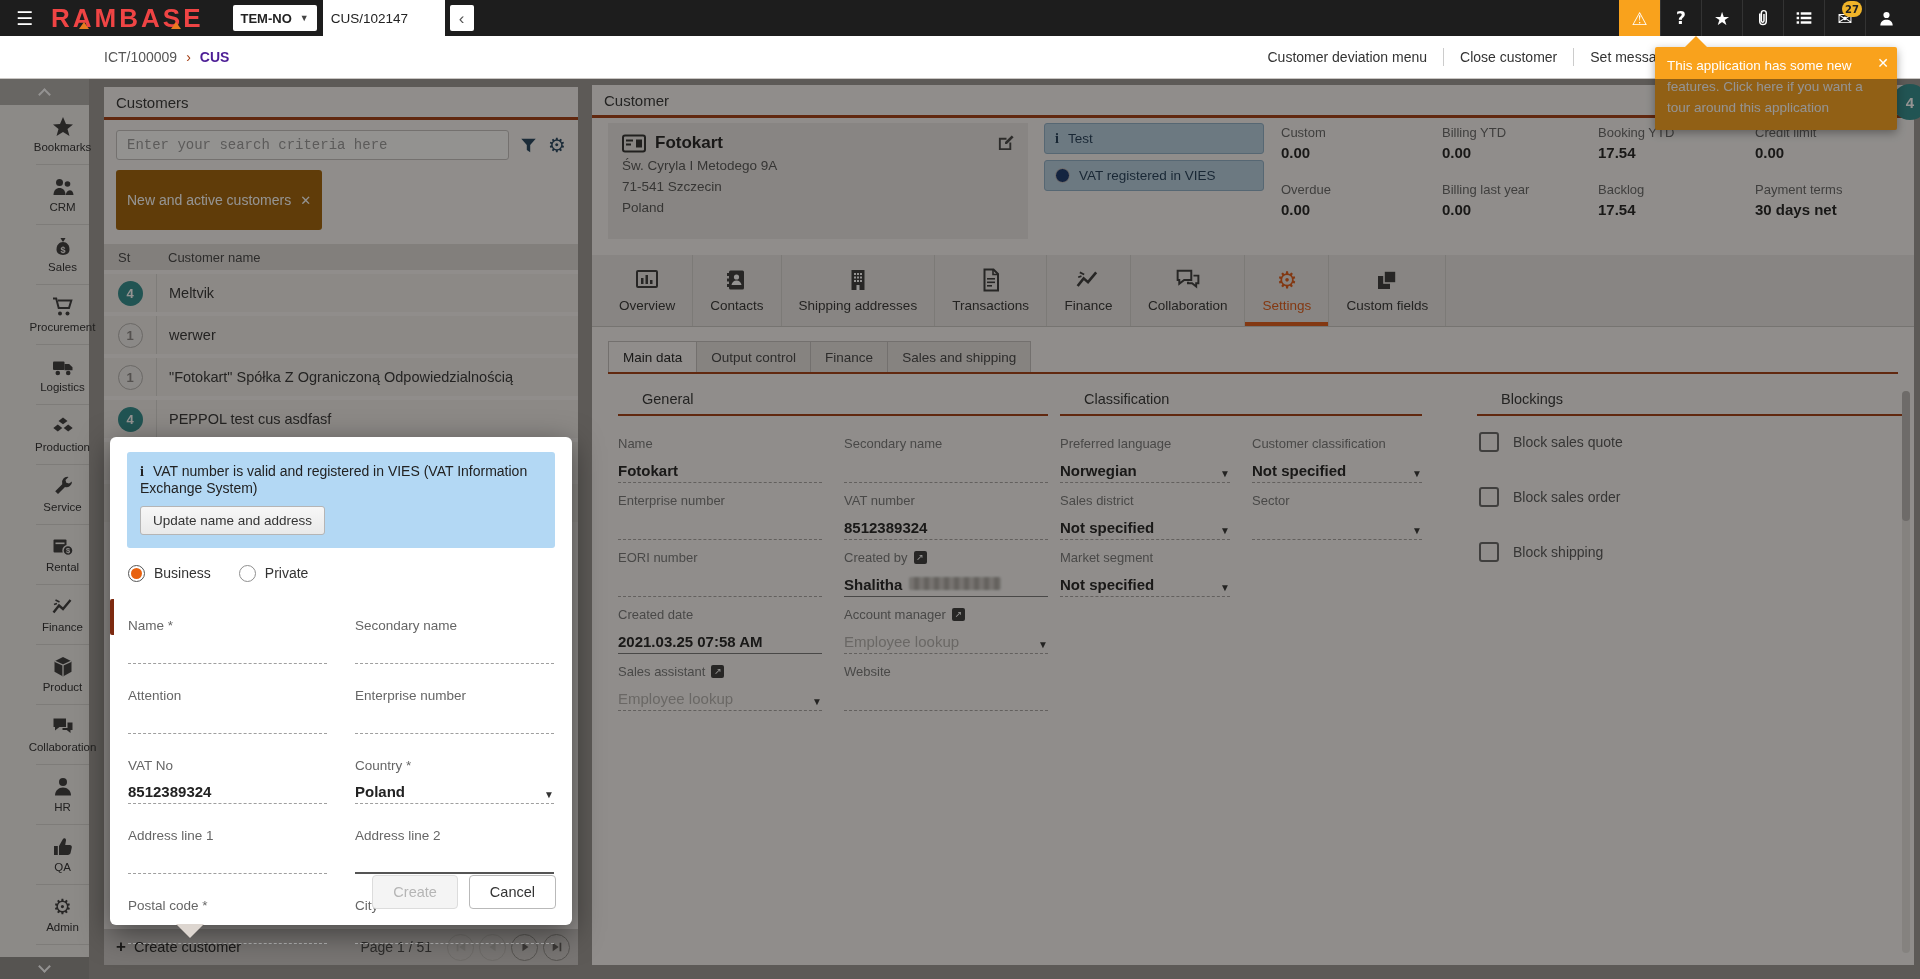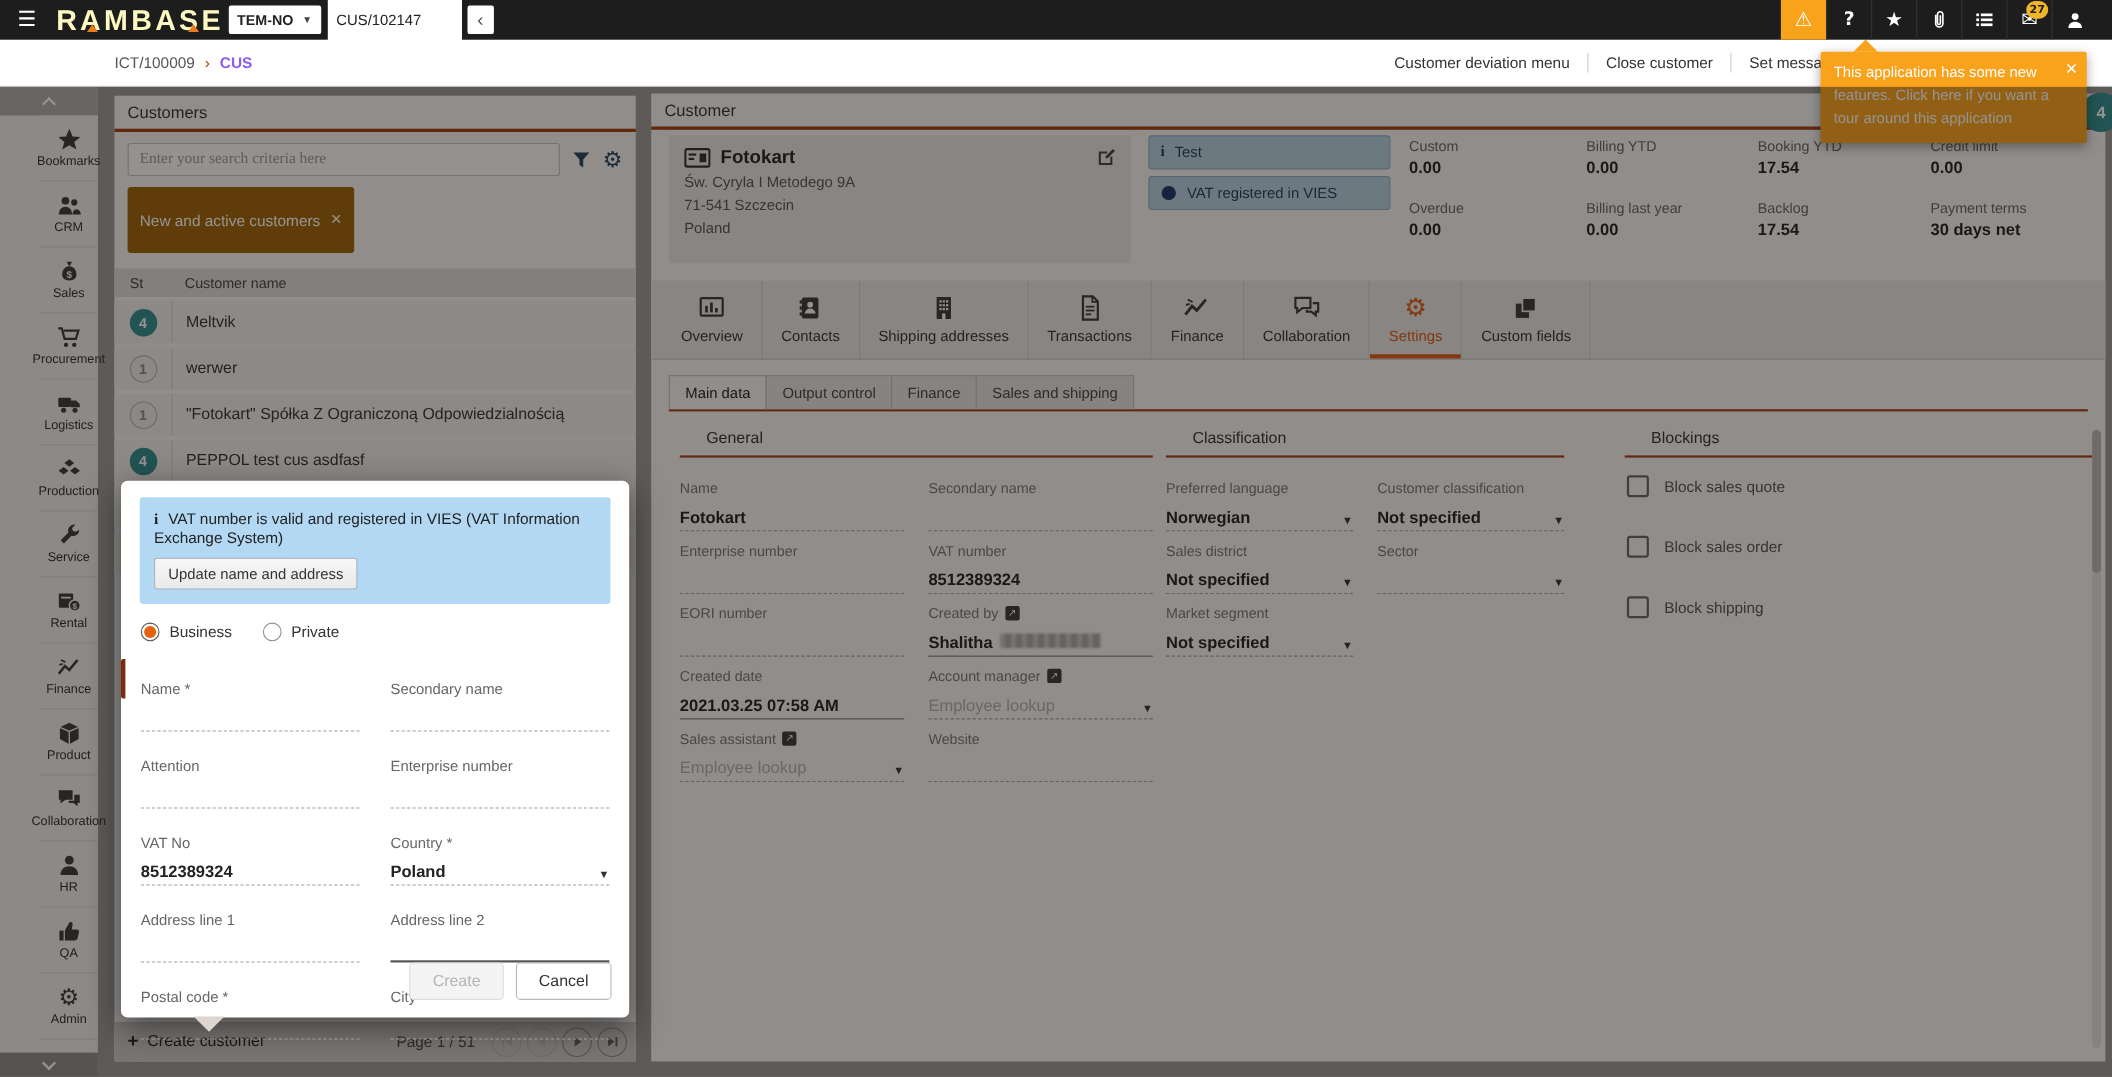--- a/index.html
+++ b/index.html
@@ -2,38 +2,38 @@
 <html><head>
 <meta charset="utf-8">
 <style>
   * { margin:0; padding:0; box-sizing:border-box; }
   html,body { width:1920px; height:979px; overflow:hidden; }
   body { font-family:"Liberation Sans","DejaVu Sans",sans-serif; background:#9b9894; position:relative; }
 
   
   .topbar { position:absolute; left:0; top:0; width:1920px; height:36px; background:#1d1d1d; display:flex; align-items:center; z-index:200; }
   .hamburger { color:#fff; font-size:19px; padding:0 14px 0 16px; cursor:pointer; font-family:"DejaVu Sans",sans-serif; }
-  .brand { position:relative; color:#fef9c3; font-weight:800; font-size:26px; letter-spacing:3px; padding:0 4px 0 4px; font-style:normal; }
+  .brand { position:relative; color:#ef4444; font-weight:800; font-size:26px; letter-spacing:3px; padding:0 29px 0 4px; font-style:normal; }
   .brand .tri { position:absolute; width:0; height:0; border-left:5px solid transparent; border-right:5px solid transparent; border-bottom:7px solid #e87b1e; bottom:5px; }
   .brand .tri.t1 { left:32px; } .brand .tri.t2 { left:124px; }
   .modbox { background:#fff; border-radius:2px; height:26px; display:flex; align-items:center; gap:8px; padding:0 8px; margin-right:6px; font-size:13px; font-weight:bold; color:#222; }
   .modbox .car { font-size:9px; color:#444; }
   .cmdinput { width:122px; height:42px; border:none; border-radius:2px; padding:0 8px; font-size:13.5px; color:#222; font-family:inherit; }
   .backbtn { width:24px; height:26px; background:#fff; border-radius:2px; margin-left:5px; display:flex; align-items:center; justify-content:center; color:#555; font-size:17px; line-height:1; }
   .top-icons { margin-left:auto; display:flex; height:36px; padding-right:14px; }
   .tibtn { width:41px; height:36px; display:flex; align-items:center; justify-content:center; border-left:1px solid #333; position:relative; color:#fff; font-size:18px; cursor:pointer; font-family:"DejaVu Sans",sans-serif; }
   .tibtn.warn { background:#f9a21c; border-left:none; }
   .tibtn.q { font-weight:bold; font-size:17px; }
   .badge27 { position:absolute; top:1px; right:3px; min-width:17px; height:16px; background:#f0b429; border-radius:9px; color:#222; font-size:10px; font-weight:bold; display:flex; align-items:center; justify-content:center; padding:0 3px; }
 
   
   .subbar { position:absolute; left:0; top:36px; width:1920px; height:43px; background:#fff; border-bottom:1px solid #c9c6c3; display:flex; align-items:center; z-index:30; }
   .bc { padding-left:104px; font-size:14px; color:#555; display:flex; gap:9px; align-items:center; }
   .bc .sep { color:#a33d12; font-size:14px; }
-  .bc .cur { color:#8b5cf6; font-weight:bold; }
+  .bc .cur { color:#4c1d95; font-weight:bold; }
   .sub-actions { margin-left:auto; padding-right:232px; display:flex; align-items:center; font-size:14px; color:#333; }
   .sub-actions .lnk { padding:0 16px; cursor:pointer; white-space:nowrap; }
   .sub-actions .vsep { width:1px; height:18px; background:#ccc; }
 
   
   .sidebar { position:absolute; left:0; top:79px; width:89px; height:900px; background:#f0eeec; }
   .side-strip { height:26px; background:#b0adaa; display:flex; align-items:center; justify-content:center; cursor:pointer; }
   .side-strip.bottom { position:absolute; bottom:0; left:0; right:0; height:22px; background:#8f8c89; }
   .chev { width:9px; height:9px; border-right:2px solid #fff; border-bottom:2px solid #fff; }
   .chev.up { transform:rotate(-135deg); margin-top:5px; }
@@ -43,21 +43,21 @@
   .side-item .glyph { font-size:21px; line-height:22px; color:#3a3a3a; font-family:"DejaVu Sans",sans-serif; }
   .side-lab { font-size:11.5px; color:#2e2e2e; }
 
   
   .panel { position:absolute; background:#f7f5f3; }
   .p-title { font-size:15px; color:#333; padding:7px 12px 6px; border-bottom:3px solid #a33d12; }
 
   
   .customers { left:104px; top:87px; width:474px; height:878px; }
   .search-row { margin:10px 12px 0; display:flex; align-items:center; gap:11px; }
-  .search-row input { flex:1; height:30px; border:1px solid #c5c2bf; border-radius:3px; background:#fdfdfc; padding:0 10px; font-size:14px; color:#737373; font-family:Liberation Serif, serif; }
+  .search-row input { flex:1; height:30px; border:1px solid #c5c2bf; border-radius:3px; background:#fdfdfc; padding:0 10px; font-size:14px; color:#737373; font-family:Liberation Mono, monospace; }
   .search-row input::placeholder { color:#999; }
   .gear-glyph { font-size:20px; color:#23425c; font-family:"DejaVu Sans",sans-serif; line-height:1; cursor:pointer; }
   .chip { display:inline-flex; align-items:center; gap:9px; margin:10px 12px 8px; background:#a16207; color:#fff; font-size:14px; padding:22px 11px; border-radius:3px; cursor:pointer; }
   .chip .x { font-weight:bold; font-size:13px; }
   .lhead { display:flex; height:26px; background:#dedbd8; align-items:center; font-size:13px; color:#444; margin-top:6px; }
   .lhead .c-st { width:52px; padding-left:14px; }
   .lhead .c-nm { flex:1; padding-left:12px; }
   .rowlist { margin-top:2px; }
   .lrow { display:flex; height:38px; margin-top:4px; background:#f0edea; align-items:stretch; cursor:pointer; }
   .lrow .cell-st { width:52px; display:flex; align-items:center; justify-content:center; }

